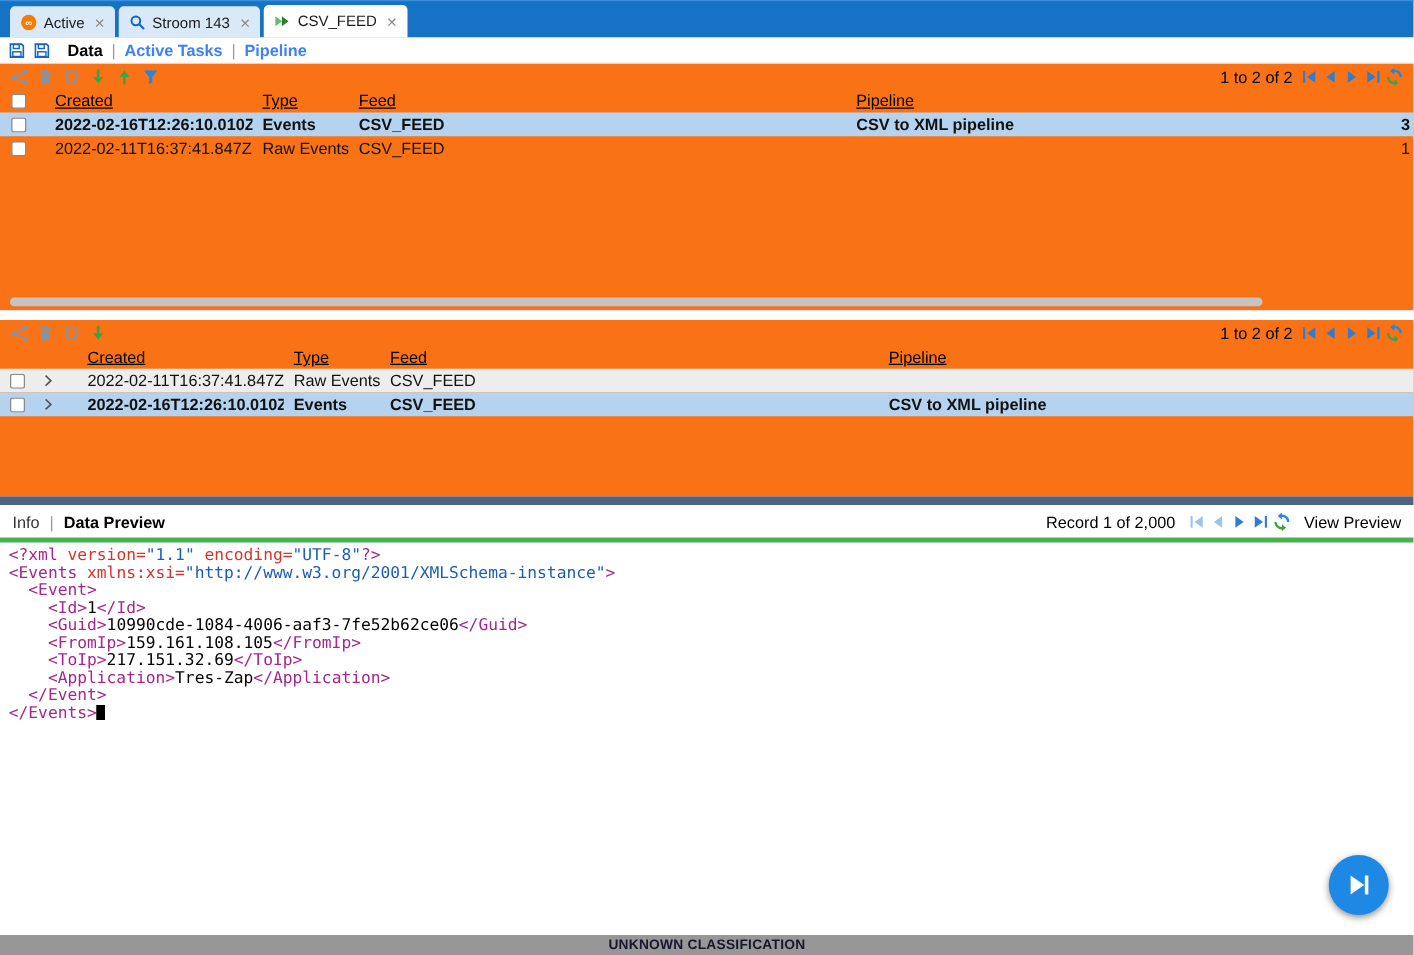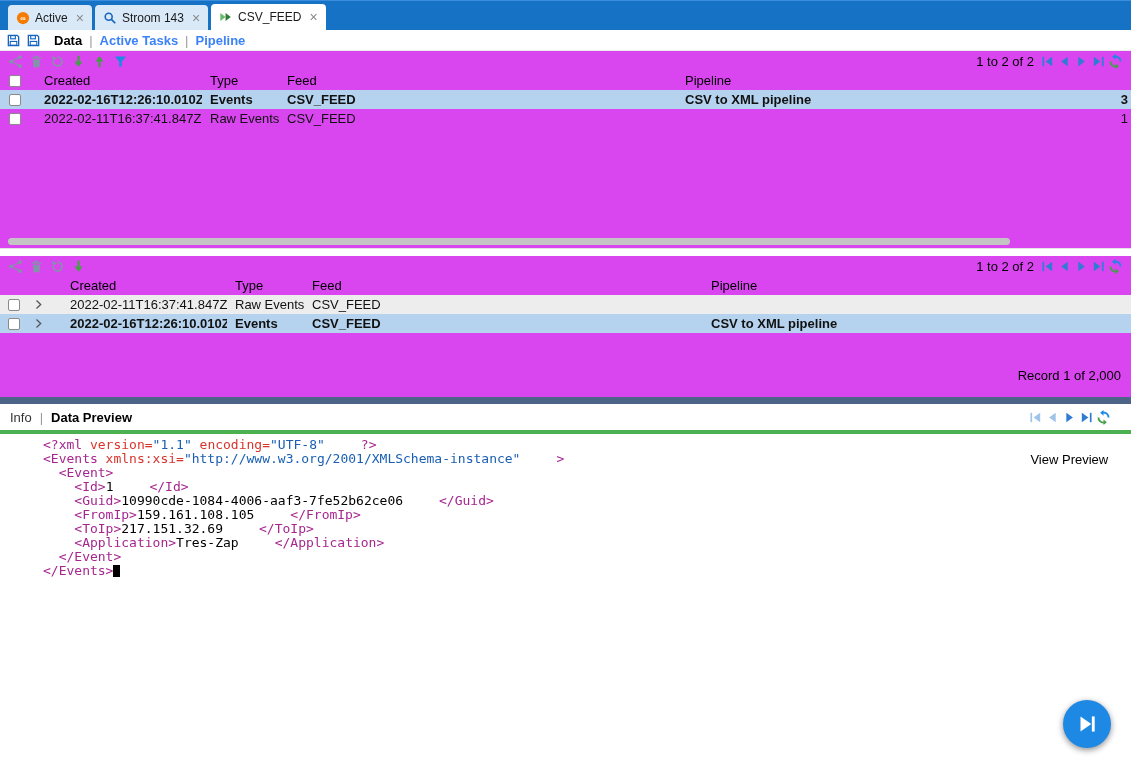--- a/index.html
+++ b/index.html
@@ -20,63 +20,63 @@
   
   .menubar{height:21px;display:flex;align-items:center;background:#fff;
     padding:0 6px;gap:5px;border-bottom:1px solid #ececec;}
   .mb-icon{width:15px;height:15px;display:inline-flex;color:#1565c0;}
   .mb-icon svg{width:15px;height:15px;}
   .menu-items{display:flex;align-items:center;gap:7px;margin-left:8px;font-size:13px;}
   .menu-item{color:#3b82f6;font-weight:bold;}
   .menu-item.active{font-weight:bold;color:#000;}
   .menu-sep{color:#9a9a9a;}
   
-  .pane{position:relative;background:#d946ef;}
+  .pane{position:relative;background:#f97316;}
   .pane-upper{height:197px;}
   .pane-lower{height:141px;}
   .pane-toolbar{height:20px;display:flex;align-items:center;padding:0 8px;}
   .tool-icons{display:flex;align-items:center;gap:6px;}
   .icon{display:inline-flex;width:15px;height:15px;color:var(--tool-icon);}
   .icon svg{width:100%;height:100%;}
   .icon[data-name="download-icon"],.icon[data-name="upload-icon"]{color:var(--tool-icon-green);}
   .icon[data-name="filter-icon"]{color:var(--tool-icon-blue);}
   .pager{margin-left:auto;display:flex;align-items:center;gap:6px;}
   .pager-label{font-size:13px;color:#000;}
   .pager-icons{display:flex;align-items:center;gap:2px;}
   .pager-icons .icon{color:var(--pager-icon);}
   .pager-icons .icon.disabled{color:var(--pager-icon-disabled);}
   
   .grid-row{display:grid;height:19px;line-height:19px;align-items:center;}
   .grid-upper .grid-row{grid-template-columns:36px 166px 77px 398px 1fr 34px;}
   .grid-lower .grid-row{grid-template-columns:26px 36px 165px 77px 399px 1fr;}
   .cell{padding:0 8px;white-space:nowrap;overflow:hidden;font-size:13px;}
-  .col-header{color:#000;}
+  .col-header{text-decoration:underline;color:#000;}
   .cb-cell{display:flex;align-items:center;padding:0 0 0 9px;}
   .pane-lower .cb-cell{padding-left:8px;}
   .exp-cell{display:flex;align-items:center;padding:0 0 0 6px;}
   .checkbox{width:12px;height:12px;border:1px solid #8a8a8a;border-radius:2px;background:#fff;display:inline-block;}
   .expander{width:13px;height:13px;color:#555;}
   .data-row.selected{background:var(--selection);font-weight:bold;}
   .data-row.stripe{background:var(--stripe);}
   .cell-count{text-align:right;padding-right:3px;}
   .hscrollbar{position:absolute;left:8px;bottom:3px;width:1002px;height:7px;border-radius:4px;background:#c4c4c4;}
   .splitter{height:8px;background:#fff;border-top:1px solid #e4e4e4;}
   .darkbar{height:7px;background:var(--dark-scrollbar);}
   
   .preview{flex:1;position:relative;background:#fff;display:flex;flex-direction:column;}
   .preview-header{height:26px;display:flex;align-items:center;padding:0 10px;gap:8px;justify-content:center;}
   .pv-tab{font-size:13px;color:#333;}
   .pv-tab.active{font-weight:bold;color:#000;}
   .pv-sep{color:#9a9a9a;}
-  .pv-right{margin-left:auto;display:flex;align-items:center;gap:27px;flex-direction:column;}
+  .pv-right{margin-left:auto;display:flex;align-items:center;gap:10px;}
   .record-label{font-size:13px;color:#000;}
   .view-source{font-size:13px;color:#000;}
   .greenbar{height:4px;background:var(--green-bar);}
   .xml{flex:1;padding:4px 7px;font-family:"DejaVu Sans Mono",monospace;font-size:13px;line-height:14px;white-space:pre;overflow:hidden;}
-  .x-tag{color:var(--xml-tag);margin-left:36px;}
+  .x-tag{color:var(--xml-tag);}
   .x-attr{color:var(--xml-attr);}
   .x-val{color:var(--xml-val);}
   .x-txt{color:var(--xml-txt);}
   .x-caret{display:inline-block;width:7px;height:12px;background:#000;vertical-align:-2px;}
   .fab{position:absolute;right:20px;bottom:16px;width:48px;height:48px;border-radius:50%;
     background:#1e88e5;display:flex;align-items:center;justify-content:center;
     box-shadow:0 2px 6px rgba(0,0,0,.45);cursor:pointer;}
   .fab-icon{width:26px;height:26px;display:inline-flex;}
   .fab-icon svg{width:26px;height:26px;}
   
@@ -419,14 +419,17 @@
     <div class="fab" data-name="step-forward-button">
       <span class="fab-icon" data-name="step-forward-icon">
           <svg viewBox="0 0 24 24" fill="#fff">
             <path d="M6 5l10 7-10 7z"></path>
             <rect x="16.5" y="5" width="2.6" height="14"></rect>
           </svg>
         </span>
     </div>
   </section>
 
+  <footer class="statusbar" data-name="classification-bar">
+    <span data-name="classification-label">UNKNOWN CLASSIFICATION</span>
+  </footer>
 
 </div>
 
 </body></html>

